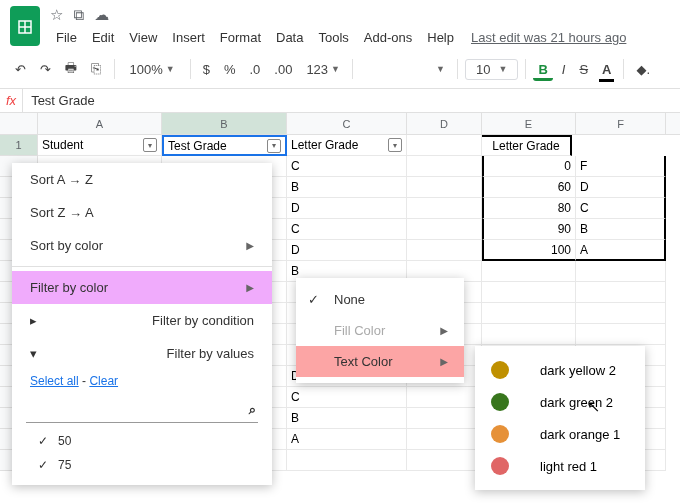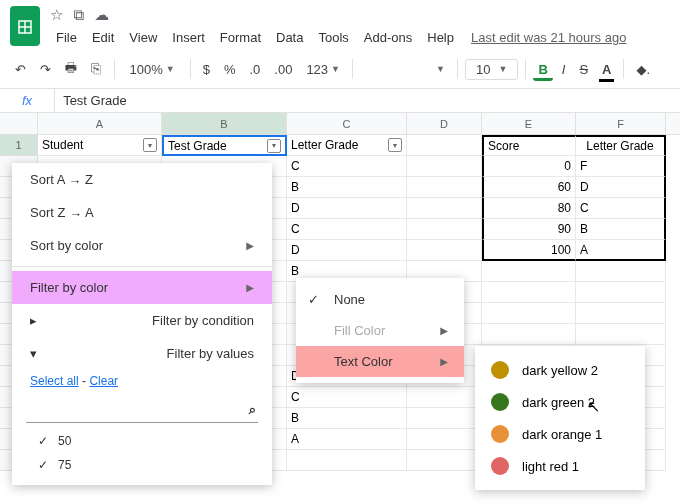--- a/index.html
+++ b/index.html
@@ -17,21 +17,21 @@
 .toolbar{display:flex;align-items:center;gap:4px;padding:4px 10px;border-bottom:1px solid #e0e0e0;font-size:13px;color:#444}
 .tb{padding:4px 5px;cursor:pointer;border-radius:3px;display:flex;align-items:center}
 .tb-sep{width:1px;height:20px;background:#e0e0e0;margin:0 3px}
 .zoom{padding:2px 8px}
 .dd{font-size:9px;margin-left:3px;color:#666}
 .font-size-box{border:1px solid #dadce0;padding:2px 10px;border-radius:3px;display:flex;align-items:center}
 .bold{font-weight:bold;color:#1a8e3e;border-bottom:3px solid #1a8e3e;padding-bottom:1px}
 .text-color{position:relative;font-weight:bold}
 .text-color::after{content:"";position:absolute;bottom:-1px;left:2px;right:2px;height:3px;background:#000}
 .fx-row{display:flex;align-items:center;border-bottom:1px solid #e0e0e0;font-size:13px}
-.fx-label{padding:4px 22px;font-style:italic;color:#3b82f6;border-right:1px solid #e0e0e0}
+.fx-label{padding:4px 6px;font-style:italic;color:#ef4444;border-right:1px solid #e0e0e0}
 .fx-val{padding:4px 8px;color:#333}
 .grid{position:relative}
 .colhdrs{display:flex;background:#f8f9fa;border-bottom:1px solid #e0e0e0;font-size:11px;color:#5f6368;height:22px}
 .rowhdr-corner{width:38px;border-right:1px solid #e0e0e0}
 .colhdr{border-right:1px solid #e0e0e0;display:flex;align-items:center;justify-content:center;cursor:pointer}
 .colhdr.sel{background:#d2e3d9}
 .cA{width:124px}.cB{width:125px}.cC{width:120px}.cD{width:75px}.cE{width:94px}.cF{width:90px}
 .rows{position:relative}
 .row{display:flex;height:21px;font-size:12px}
 .rowhdr{width:38px;background:#f8f9fa;border-right:1px solid #e0e0e0;border-bottom:1px solid #e0e0e0;display:flex;align-items:center;justify-content:center;font-size:11px;color:#5f6368}
@@ -51,21 +51,21 @@
 .fm-links a{color:#1a73e8;text-decoration:underline;cursor:pointer}
 .fm-search{margin:6px 14px;border-bottom:1px solid #999;display:flex;align-items:center;padding:4px 2px}
 .fm-search input{border:none;outline:none;flex:1;font-size:13px}
 .fm-val{padding:5px 26px;font-size:12px;display:flex;align-items:center;gap:10px;cursor:pointer}
 .sub-menu{position:absolute;top:278px;left:296px;width:168px;background:#fff;box-shadow:0 2px 10px rgba(0,0,0,.25);font-size:13px;z-index:11;padding:6px 0}
 .sm-item{padding:8px 16px 8px 38px;cursor:pointer;position:relative;display:flex;align-items:center;justify-content:space-between;color:#333}
 .sm-item.hl{background:#fca5a5}
 .sm-item.dis{color:#aaa}
 .sm-check{position:absolute;left:12px}
 .clr-menu{position:absolute;top:346px;left:475px;width:170px;background:#fff;box-shadow:0 2px 10px rgba(0,0,0,.25);font-size:13px;z-index:12;padding:8px 0}
-.cm-item{padding:7px 16px;cursor:pointer;display:flex;align-items:center;gap:13px}
+.cm-item{padding:7px 16px;cursor:pointer;display:flex;align-items:center;gap:31px}
 .swatch{width:18px;height:18px;border-radius:50%}
 .cursor{position:absolute;top:397px;left:587px;z-index:20;font-size:16px;pointer-events:none}
 </style>
 </head>
 <body>
 
 <div class="hdr">
   <div class="logo">
     <svg width="18" height="22" viewBox="0 0 18 22">
         <rect x="3" y="6" width="12" height="12" fill="none" stroke="#fff" stroke-width="1.5"></rect>
@@ -159,21 +159,20 @@
         </div>
       <div class="cell cB hdr sel-cell">
           <span>Test Grade</span>
           <span class="flt-ic">▾</span>
         </div>
       <div class="cell cC hdr" style="justify-content:flex-start">
           <span>Letter Grade</span>
           <span class="flt-ic">▾</span>
         </div>
       <div class="cell cD"></div>
-      <div class="cell cE hdr bt bl" style="justify-content:flex-start">Score</div>
       <div class="cell cF hdr bt br">Letter Grade</div>
     </div>
     <div class="row">
         <div class="rowhdr"></div>
         <div class="cell cA"></div>
         <div class="cell cB"></div>
         <div class="cell cC">C</div>
         <div class="cell cD"></div>
         <div class="cell cE r bl">0</div>
         <div class="cell cF br">F</div>

